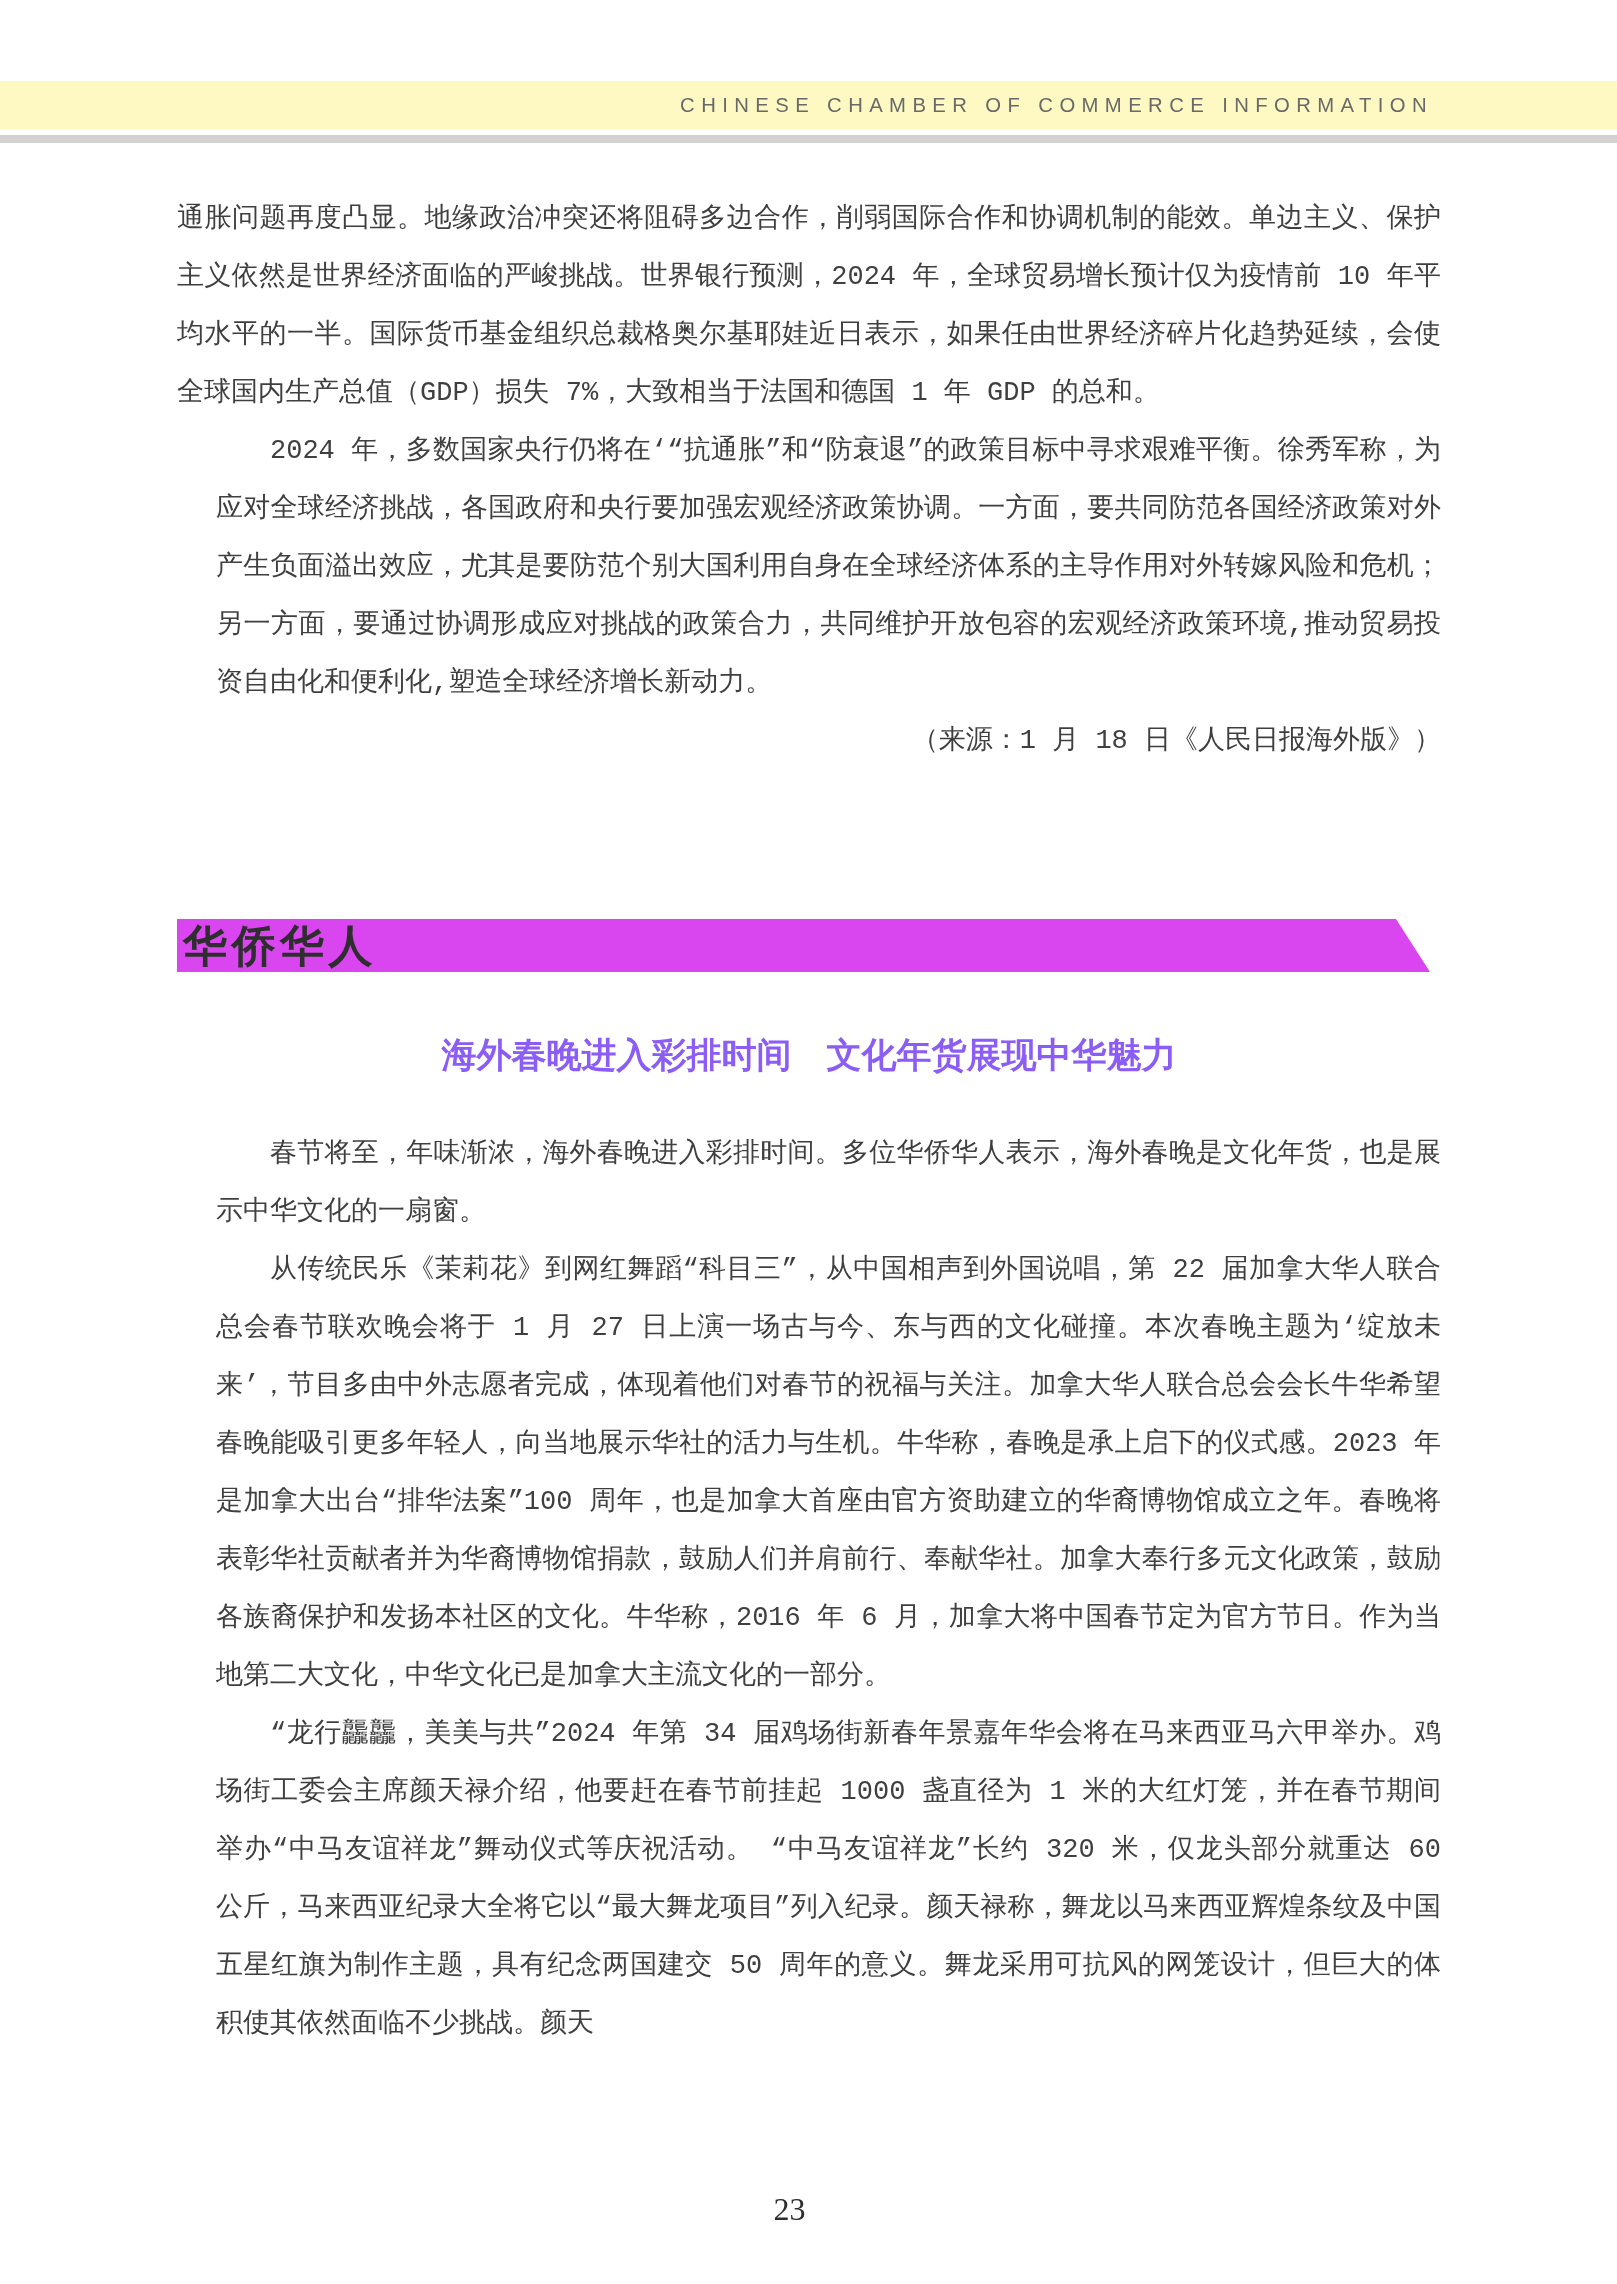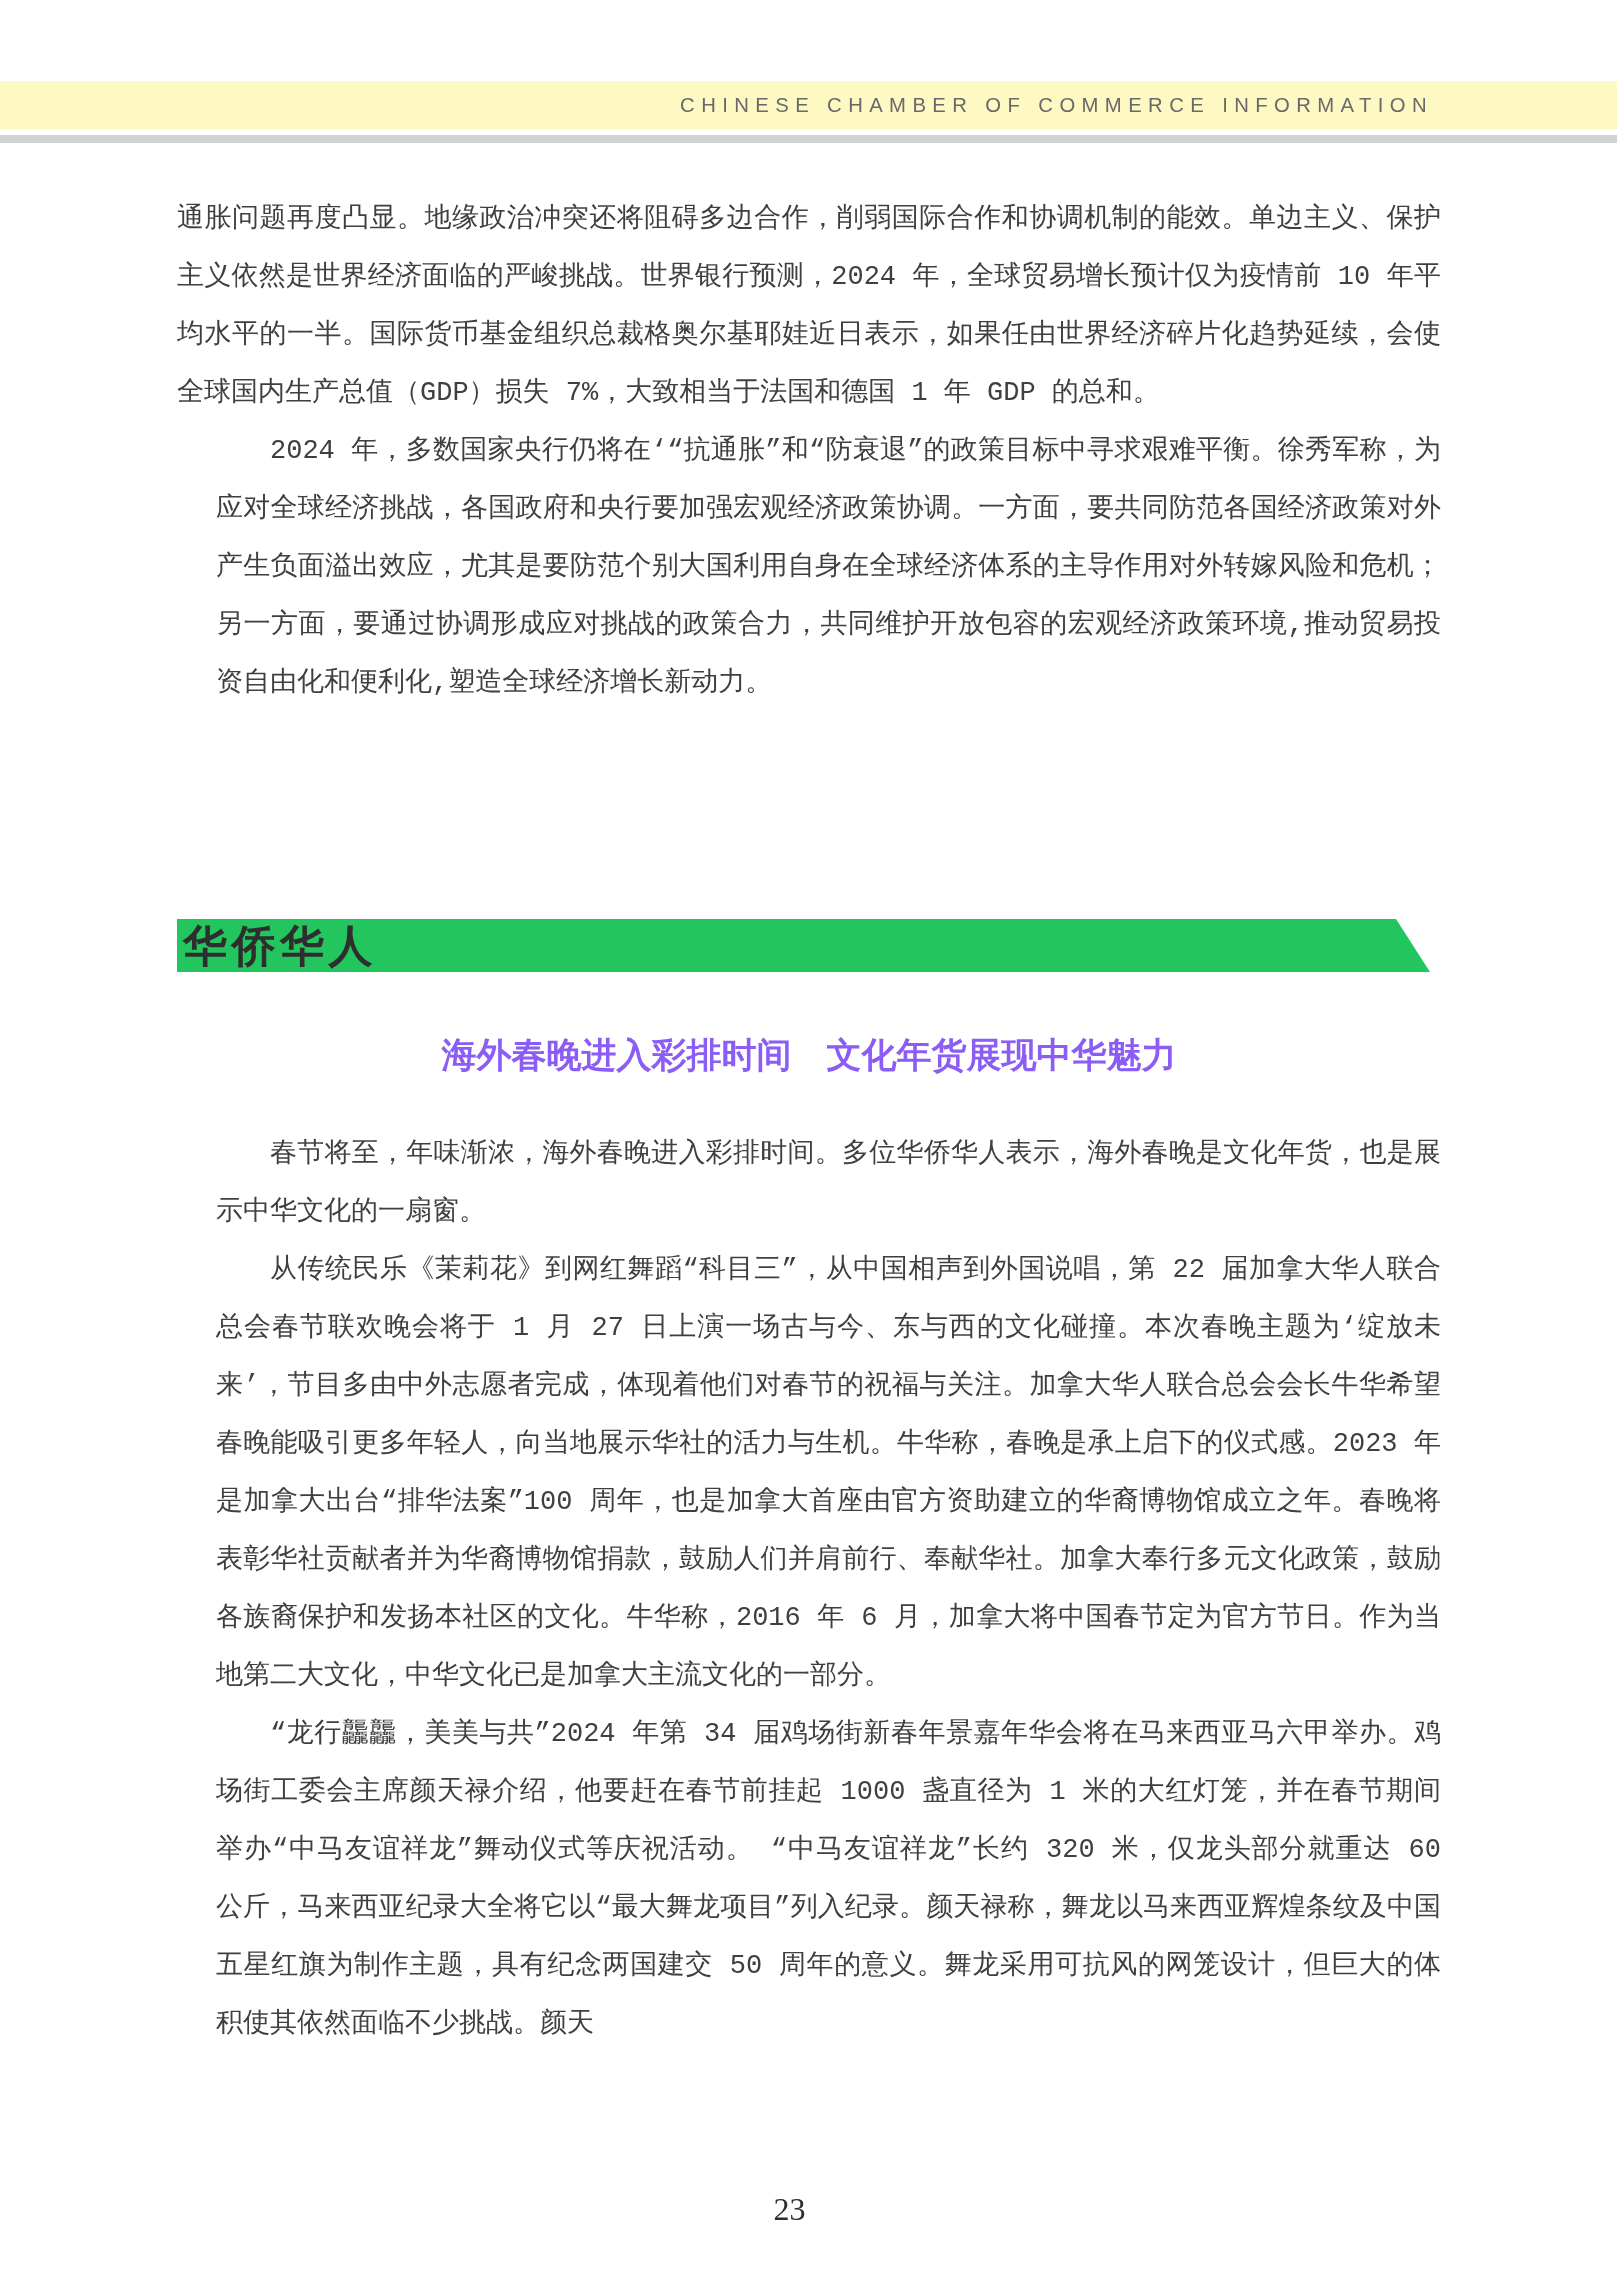--- a/index.html
+++ b/index.html
@@ -76,21 +76,21 @@
     text-indent: 0;
   }
 
   
   .section-banner {
     position: absolute;
     top: 919px;
     left: 177px;
     width: 1253px;
     height: 53px;
-    background: #22c55e;
+    background: #d946ef;
     clip-path: polygon(0 0, calc(100% - 34px) 0, 100% 100%, 0 100%);
   }
   .section-banner-label {
     position: absolute;
     left: 6px;
     top: 50%;
     transform: translateY(-50%);
     font-family: "Liberation Serif", serif;
     font-weight: bold;
     font-size: 44px;
@@ -130,20 +130,21 @@
 <div class="page">
 
   <div class="header-band">
     <div class="header-band-title">CHINESE CHAMBER OF COMMERCE INFORMATION</div>
   </div>
   <div class="header-band-thin"></div>
 
   <div class="article" id="article-1">
     <p class="no-indent">通胀问题再度凸显。地缘政治冲突还将阻碍多边合作，削弱国际合作和协调机制的能效。单边主义、保护主义依然是世界经济面临的严峻挑战。世界银行预测，2024 年，全球贸易增长预计仅为疫情前 10 年平均水平的一半。国际货币基金组织总裁格奥尔基耶娃近日表示，如果任由世界经济碎片化趋势延续，会使全球国内生产总值（GDP）损失 7%，大致相当于法国和德国 1 年 GDP 的总和。</p>
     <p class="indent">2024 年，多数国家央行仍将在‘“抗通胀”和“防衰退”的政策目标中寻求艰难平衡。徐秀军称，为应对全球经济挑战，各国政府和央行要加强宏观经济政策协调。一方面，要共同防范各国经济政策对外产生负面溢出效应，尤其是要防范个别大国利用自身在全球经济体系的主导作用对外转嫁风险和危机；另一方面，要通过协调形成应对挑战的政策合力，共同维护开放包容的宏观经济政策环境,推动贸易投资自由化和便利化,塑造全球经济增长新动力。</p>
+    <p class="source-line">（来源：1 月 18 日《人民日报海外版》）</p>
   </div>
 
   <div class="section-banner">
     <span class="section-banner-label">华侨华人</span>
   </div>
 
   <div class="article-title">海外春晚进入彩排时间　文化年货展现中华魅力</div>
 
   <div class="article" id="article-2">
     <p class="indent">春节将至，年味渐浓，海外春晚进入彩排时间。多位华侨华人表示，海外春晚是文化年货，也是展示中华文化的一扇窗。</p>

